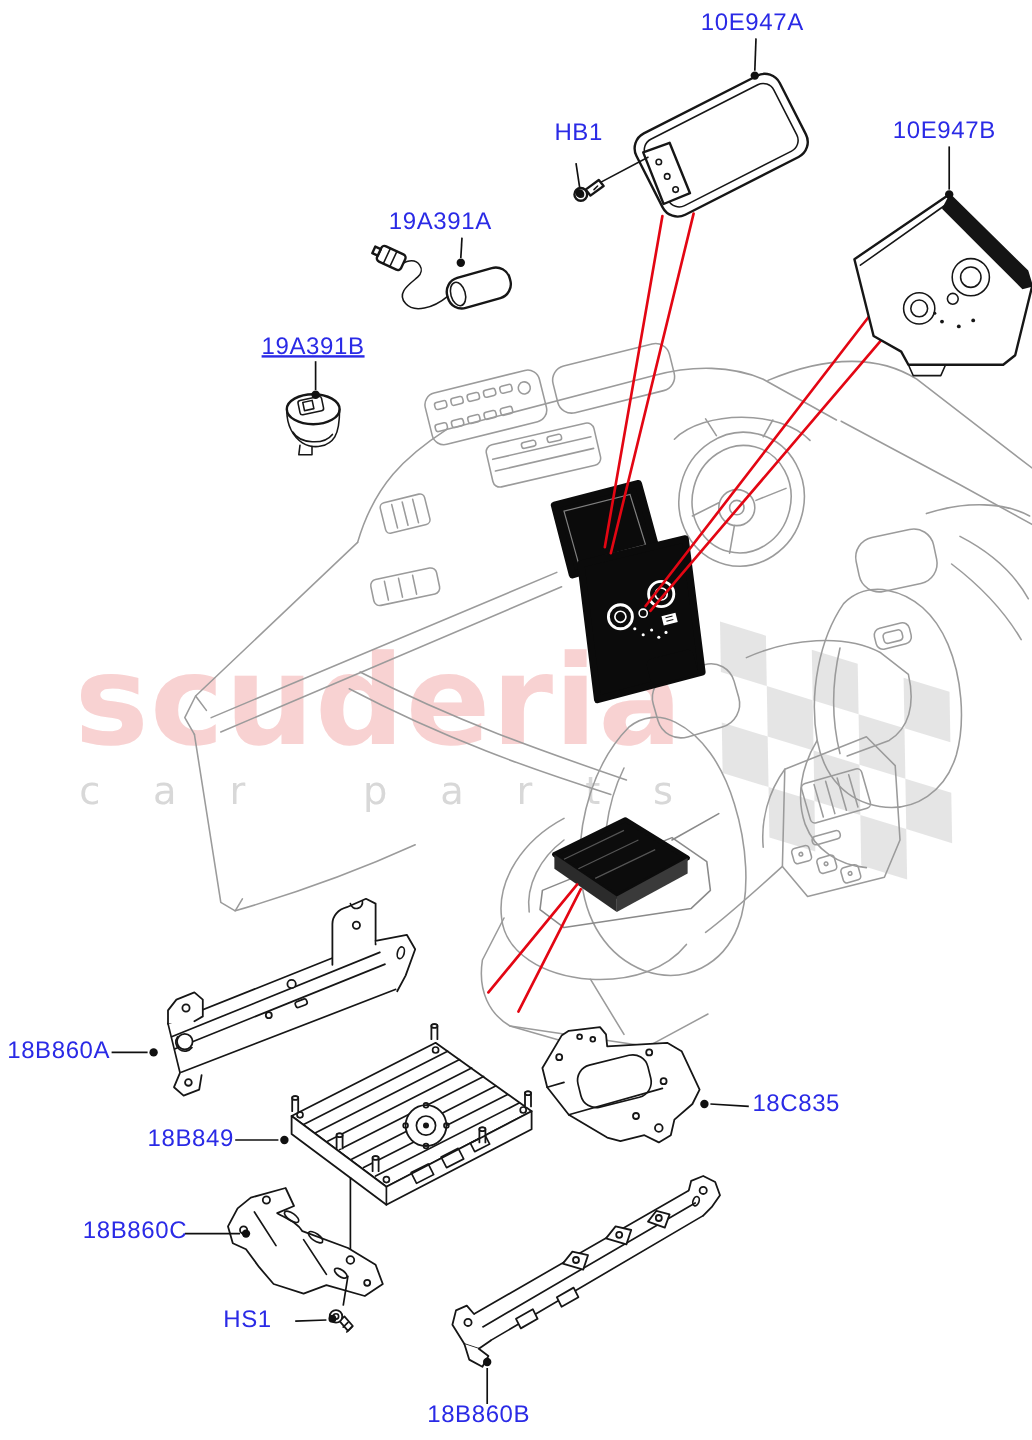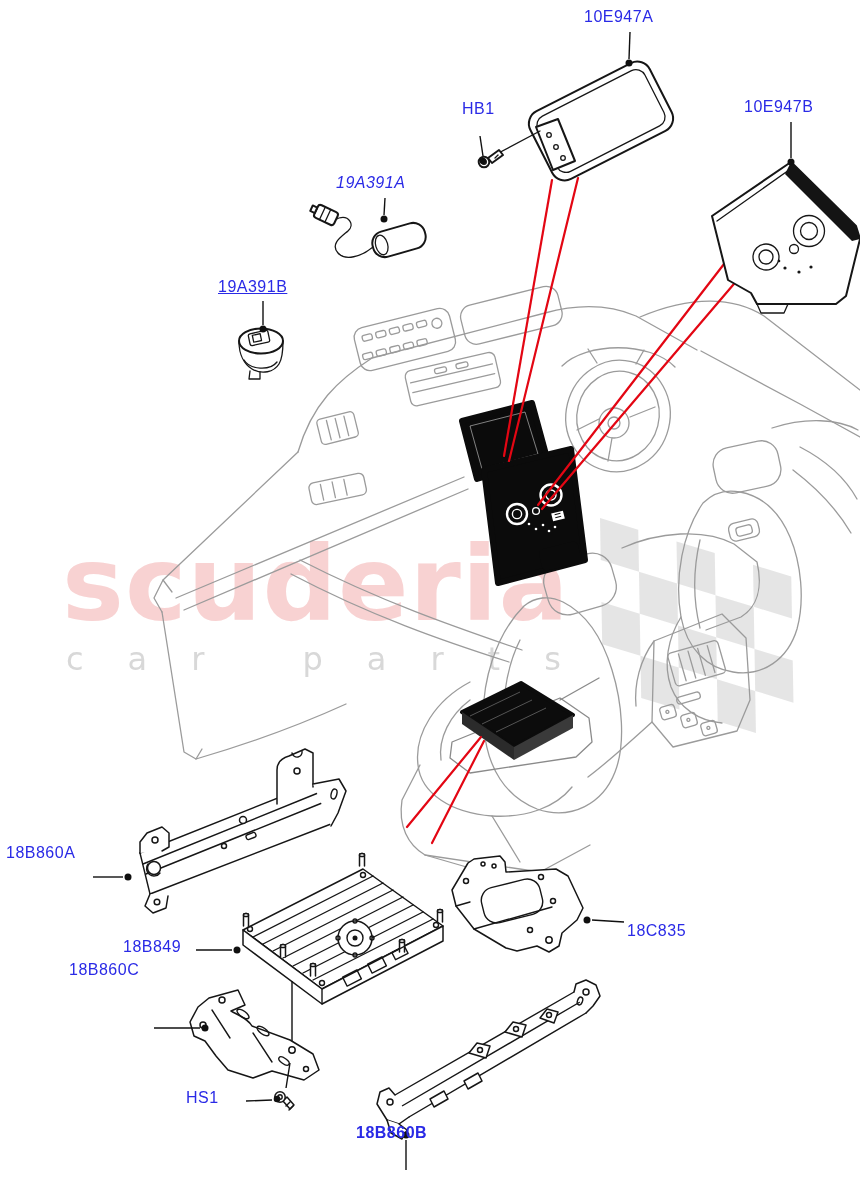--- a/index.html
+++ b/index.html
@@ -1,19 +1,19 @@
 <!DOCTYPE html>
 <html><head>
 <meta charset="utf-8">
 <style>
   html,body{margin:0;padding:0;background:#fff;}
   .canvas{position:relative;width:860px;height:1200px;background:#fff;overflow:hidden;
           font-family:"Liberation Sans",sans-serif;}
   .canvas svg{position:absolute;left:0;top:0;}
-  .plabel{position:absolute;color:#2a2ae6;font-size:16px;line-height:1.1;white-space:nowrap;
+  .plabel{position:absolute;color:#2a2ae6;font-size:20px;line-height:1.1;white-space:nowrap;
           letter-spacing:0.5px;font-family:"Liberation Sans",sans-serif;}
   
   .wm-brand{font-family:"DejaVu Sans",sans-serif;font-weight:bold;font-size:104px;
             letter-spacing:1px;fill:#f8d2d2;}
   .wm-tag{font-family:"DejaVu Sans",sans-serif;font-size:32px;letter-spacing:44px;fill:#d8d8d8;}
   
   .g{stroke:#9b9b9b;fill:none;stroke-width:1.3;stroke-linecap:round;stroke-linejoin:round;}
   .k{stroke:#161616;fill:#fff;stroke-width:1.5;stroke-linecap:round;stroke-linejoin:round;}
   .kn{stroke:#161616;fill:none;stroke-width:1.4;stroke-linecap:round;stroke-linejoin:round;}
   .t{stroke:#161616;fill:#fff;stroke-width:2;stroke-linecap:round;stroke-linejoin:round;}
@@ -416,22 +416,22 @@
     <path class="ld" d="M246,1101 L272,1100"></path>
         <circle cx="277" cy="1099" r="3.3" fill="#101010"></circle>
     <path class="ld" d="M406,1170 L406,1140"></path>
         <circle cx="406" cy="1135" r="3.5" fill="#101010"></circle>
   </g>
 </svg>
 
 <div class="plabel" style="left:584px;top:8px;">10E947A</div>
 <div class="plabel" style="left:462px;top:100px;">HB1</div>
 <div class="plabel" style="left:744px;top:98px;text-align:center;">10E947B</div>
-<div class="plabel" style="left:336px;top:174px;font-style:italic;">19A391A</div>
+<div class="plabel" style="left:324px;top:174px;">19A391A</div>
 <div class="plabel" style="left:218px;top:278px;text-decoration:underline;">19A391B</div>
-<div class="plabel" style="left:6px;top:844px;">18B860A</div>
+<div class="plabel" style="left:6px;top:865px;">18B860A</div>
 <div class="plabel" style="left:123px;top:938px;">18B849</div>
-<div class="plabel" style="left:627px;top:909px;margin-top:13px;">18C835</div>
-<div class="plabel" style="left:69px;top:961px;">18B860C</div>
+<div class="plabel" style="left:627px;top:909px;">18C835</div>
+<div class="plabel" style="left:69px;top:1015px;">18B860C</div>
 <div class="plabel" style="left:186px;top:1089px;">HS1</div>
-<div class="plabel" style="left:356px;top:1124px;font-weight:bold;">18B860B</div>
+<div class="plabel" style="left:356px;top:1168px;">18B860B</div>
 
 </div>
 
 </body></html>

